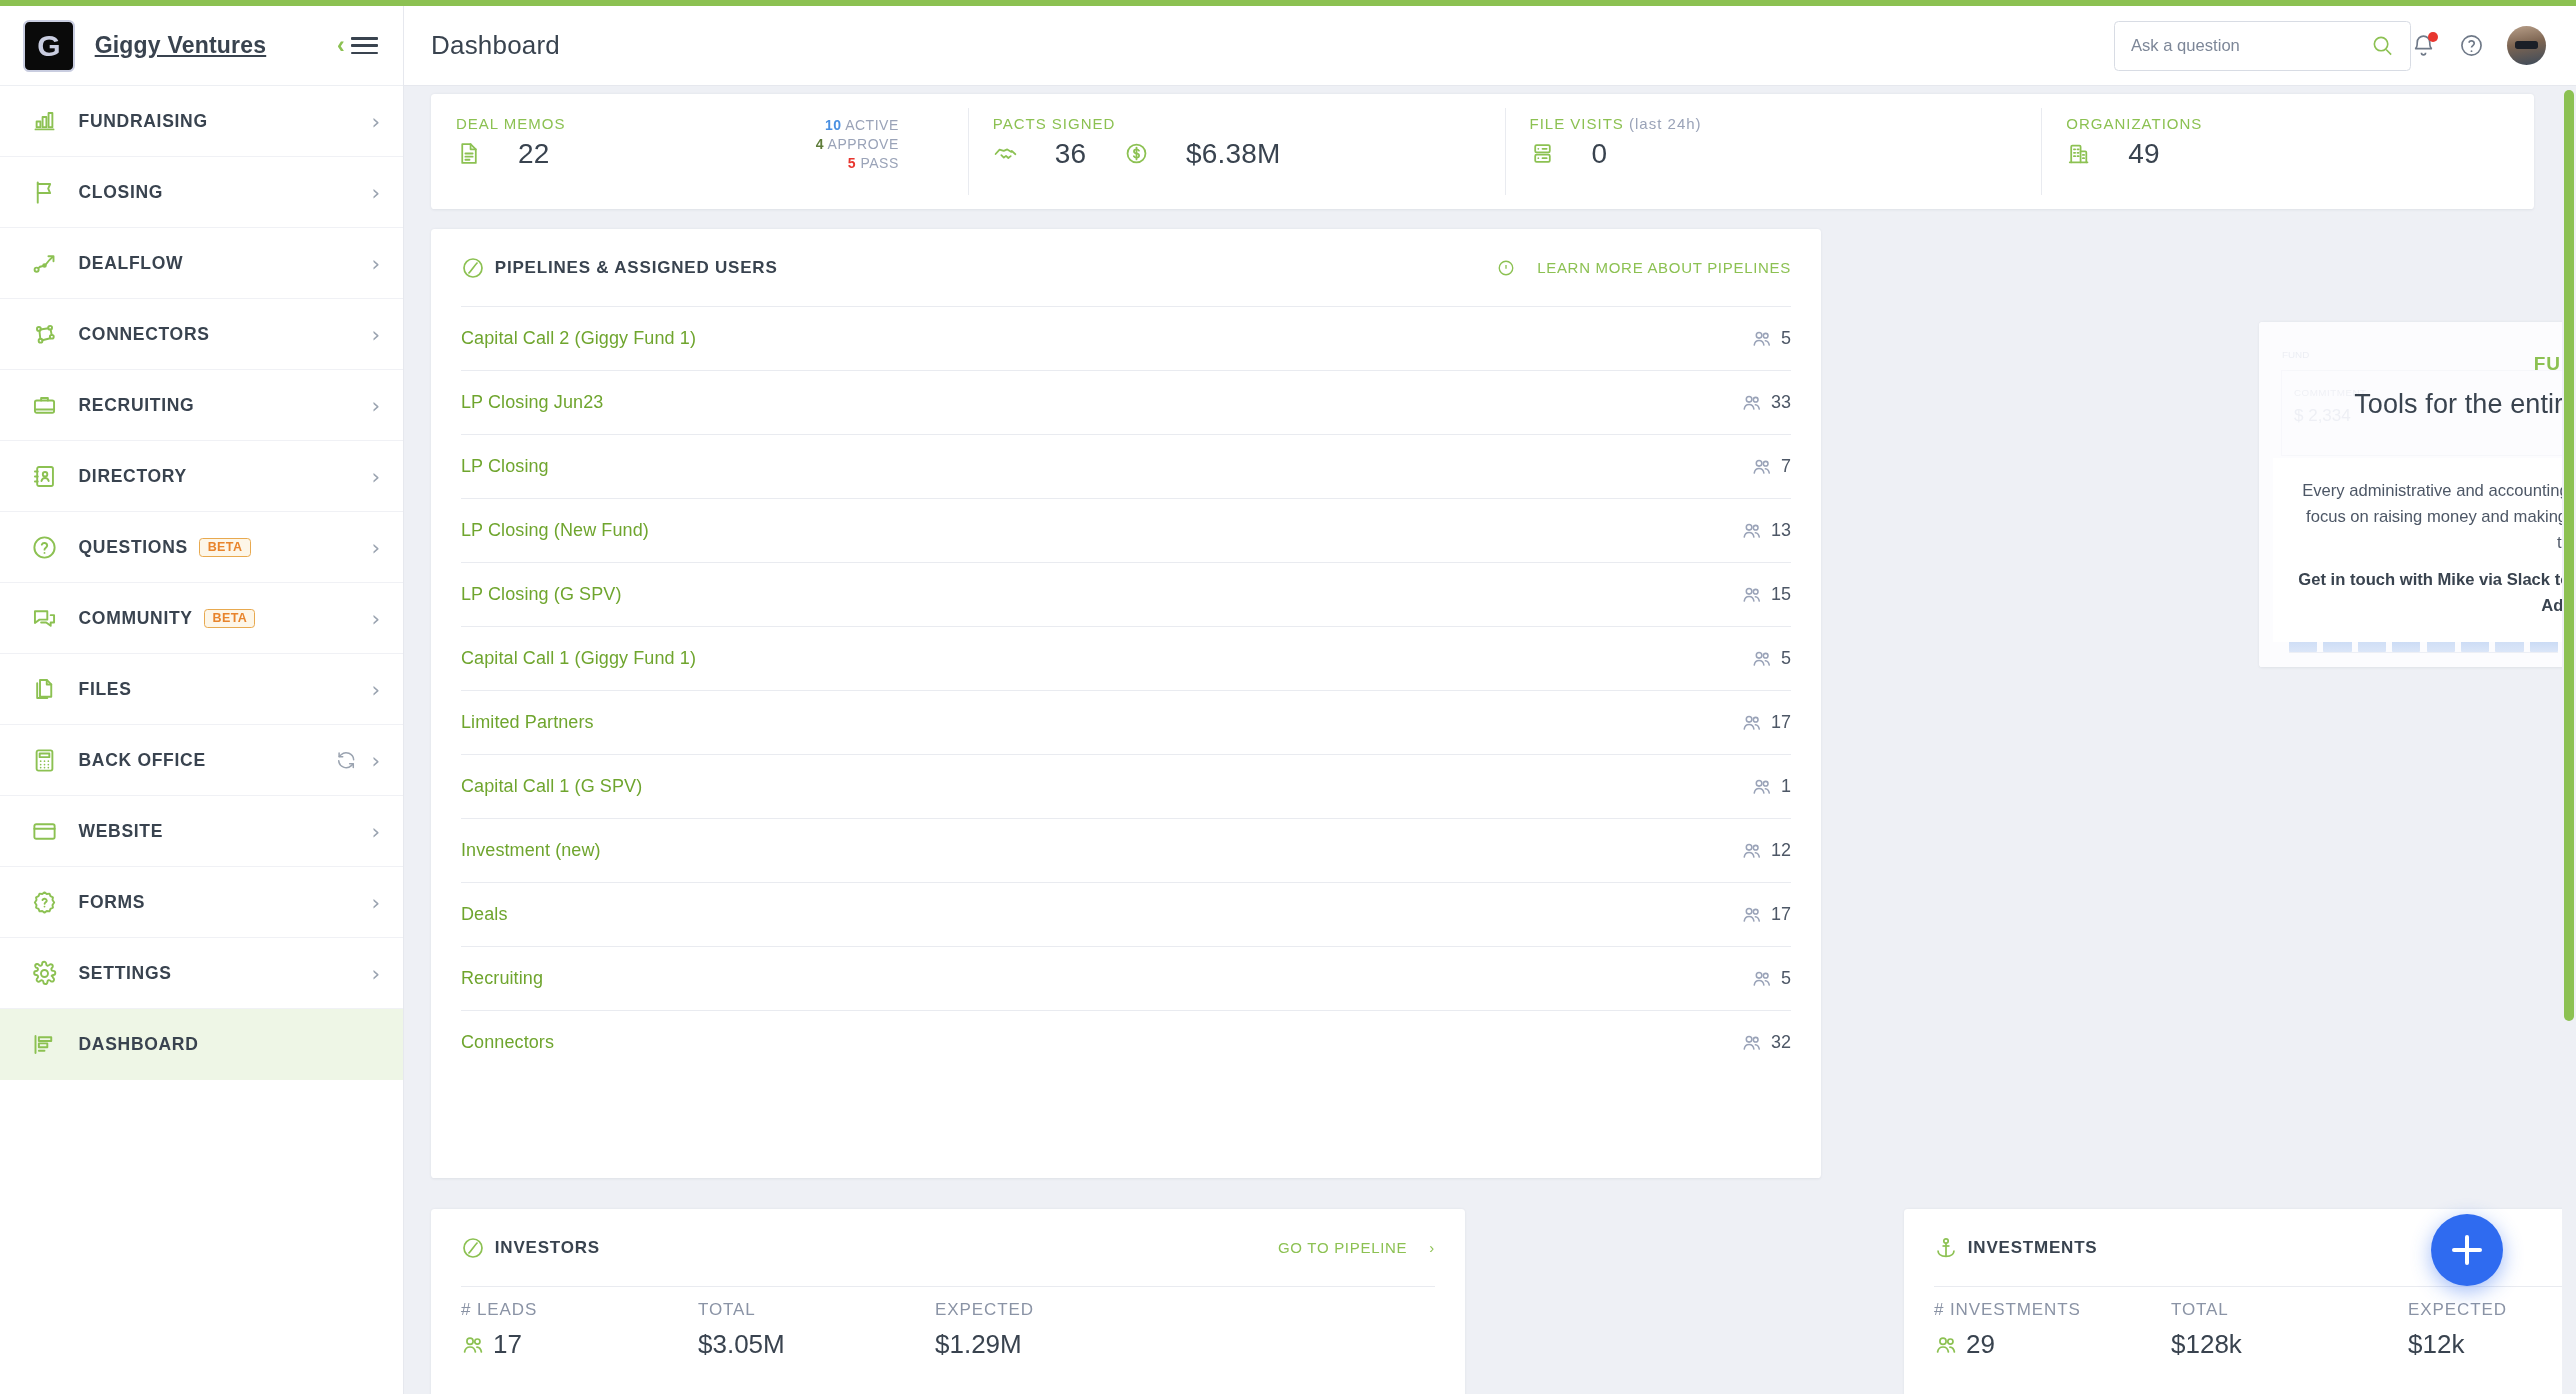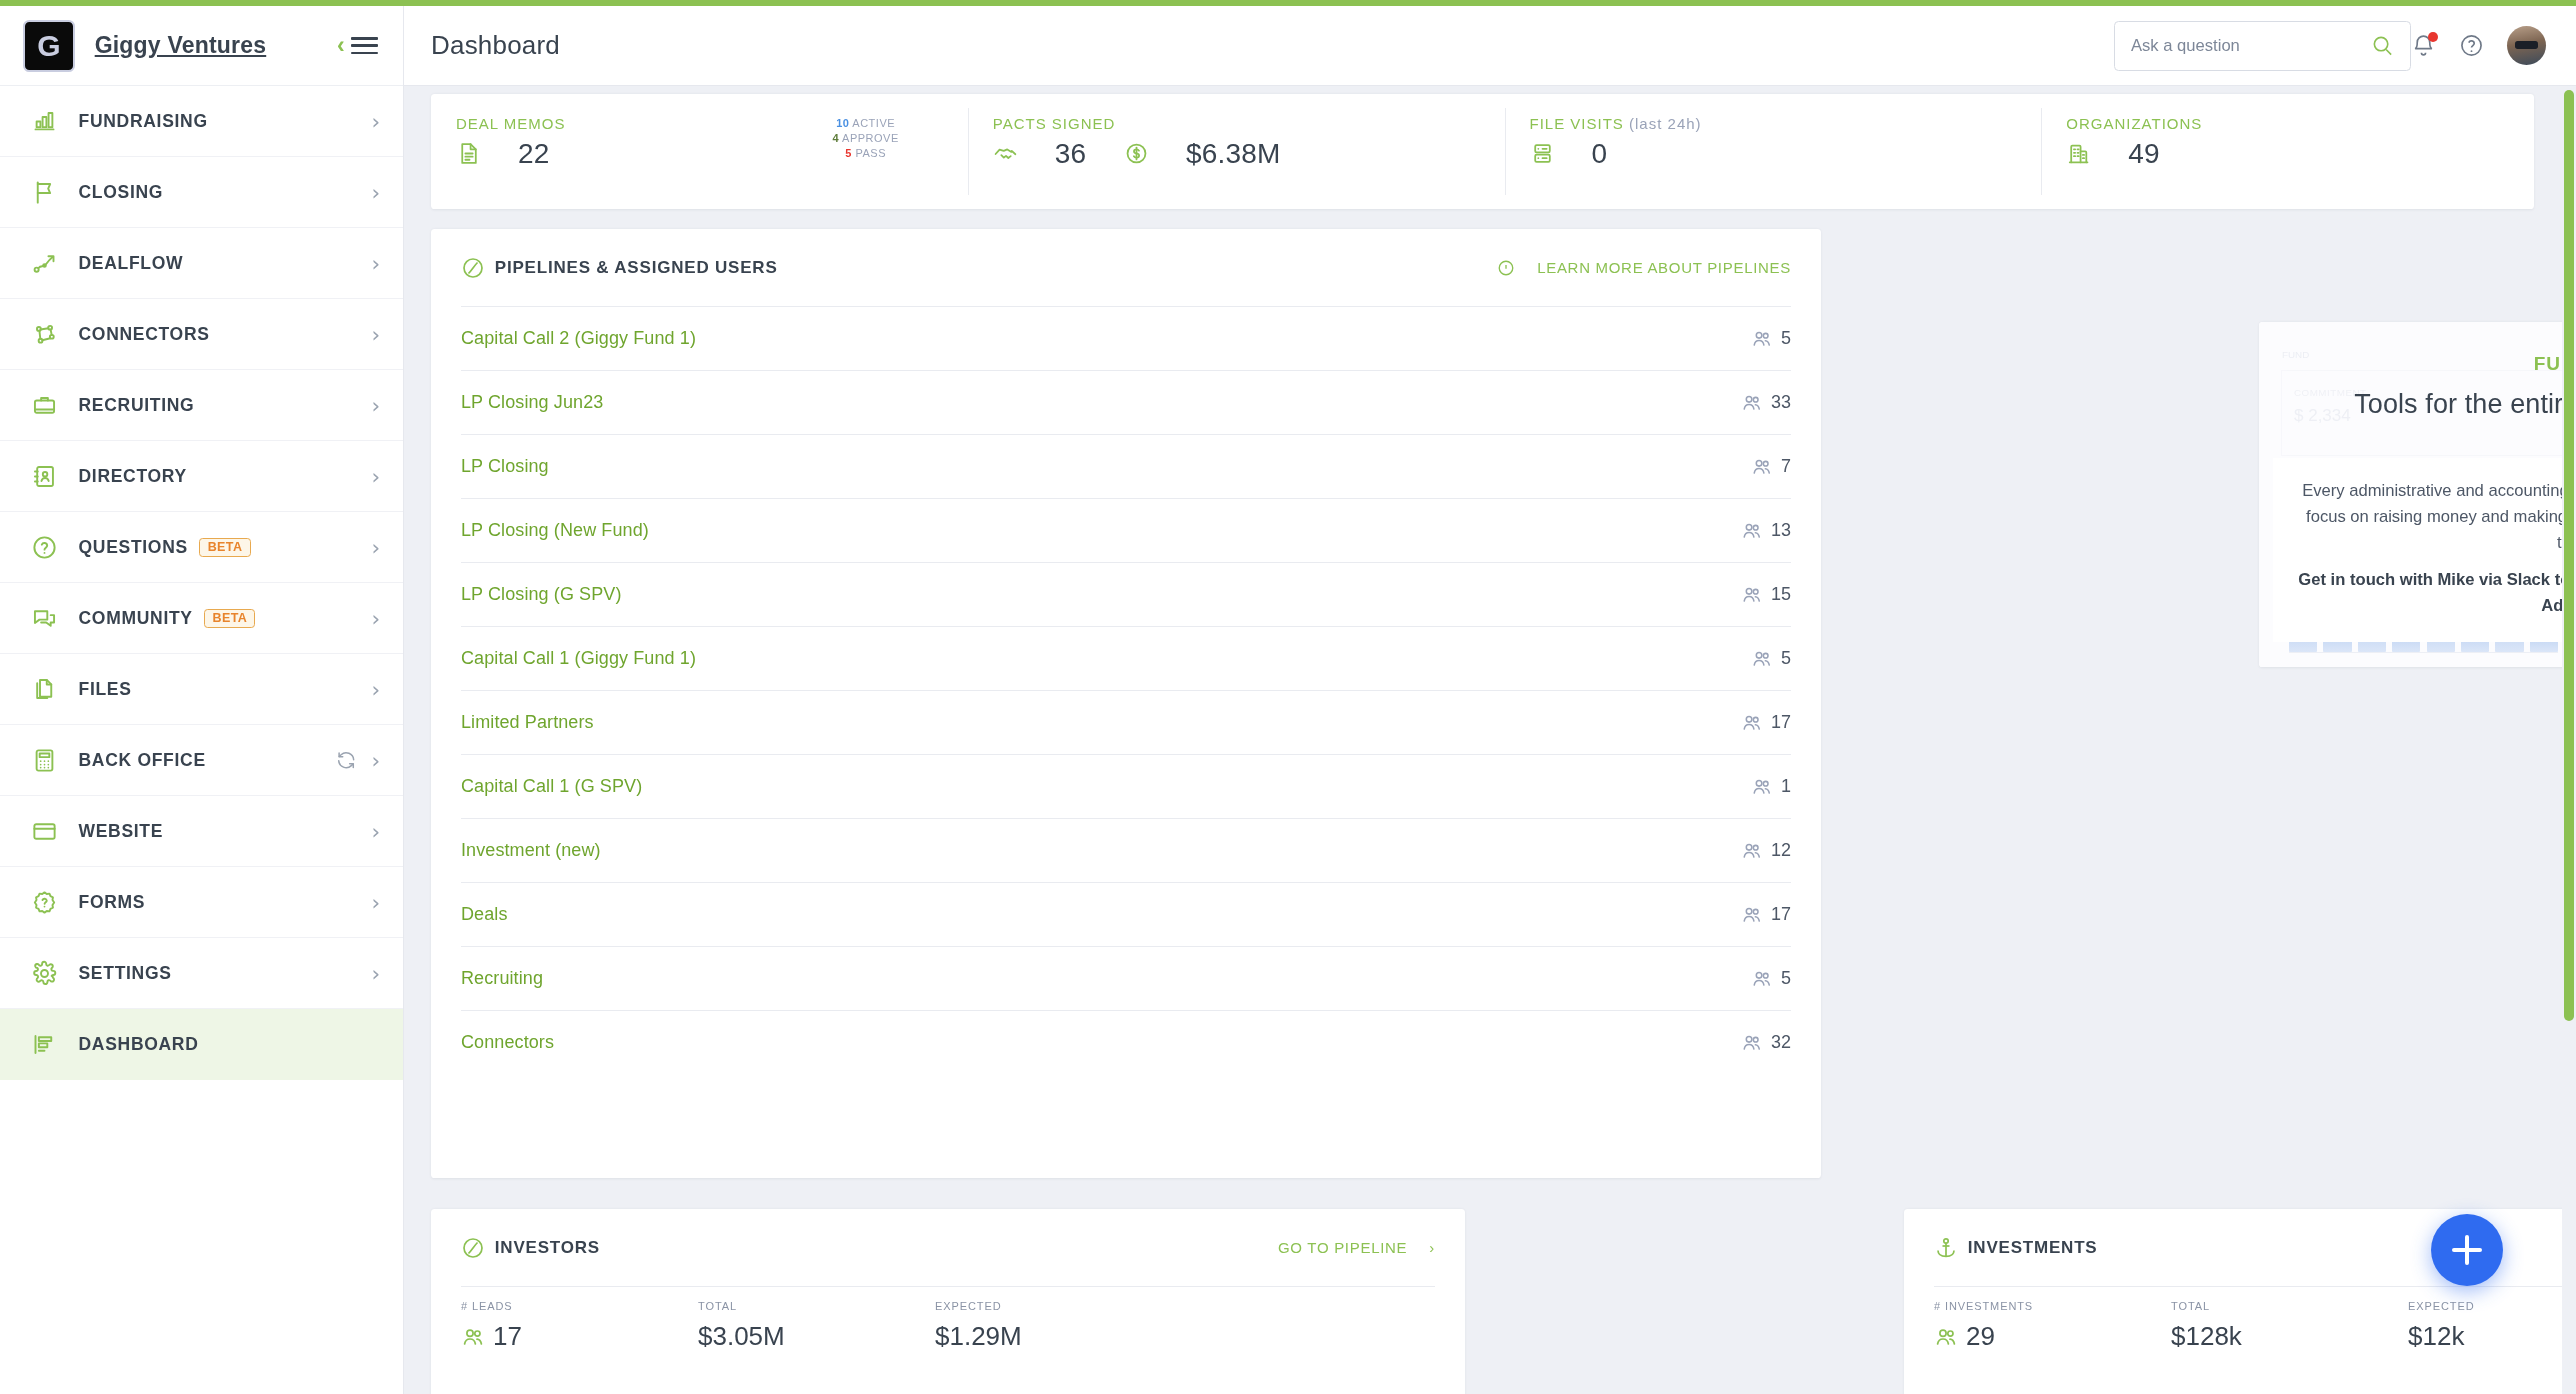--- a/index.html
+++ b/index.html
@@ -128,21 +128,21 @@
     content: ""; position: absolute; left: 0; top: 14.3px; bottom: 14.3px; width: 0.9px; background: #e9ebf0;
   }
   .stat-main { flex: 1; }
   .stat-label { font-size: 15px; color: #8cc152; letter-spacing: 1px; margin-bottom: 6.3px; }
   .stat-label .muted { color: #9aa3b8; }
   .stat-value-row { display: flex; align-items: center; gap: 9px; }
   .stat-icon { color: #8cc152; display: flex; align-items: center; }
   .stat-icon svg { width: 25px; height: 25px; display: block; }
   .stat-num { font-size: 28px; color: #39434f; letter-spacing: 0.2px; margin-left: 28px; }
   .stat-gap { width: 19.7px; }
-  .stat-side { text-align: center; font-size: 11px; line-height: 1.33; color: #9aa3b8; letter-spacing: 0.5px; padding-top: 1.8px; }
+  .stat-side { text-align: right; font-size: 14px; line-height: 1.33; color: #9aa3b8; letter-spacing: 0.5px; padding-top: 1.8px; }
   .stat-side b { font-weight: bold; }
 
   
   .pipelines {
     position: absolute; left: 27px; top: 143px; width: 1390px; height: 949px;
     padding: 0 30px;
   }
   .panel-head { height: 77px; display: flex; align-items: center; }
   .panel-title { display: flex; align-items: center; gap: 9.8px; }
   .panel-title .ic { color: #8cc152; display: flex; }
@@ -200,21 +200,21 @@
   }
   .promo-p { font-size: 16.6px; color: #4d5766; line-height: 1.58; }
   .promo-p.bold { font-weight: bold; color: #39434f; margin-top: 10.7px; }
 
   
   .halfcard { position: absolute; top: 1123px; height: 192px; padding: 0 30px; }
   .halfcard.left { left: 27px; width: 1034px; }
   .halfcard.right { left: 1500px; width: 1034px; }
   .kpi-row { display: flex; gap: 0; padding-top: 12.5px; border-top: 0.9px solid #e9ebf0; }
   .kpi { width: 237px; }
-  .kpi .k-lbl { font-size: 11px; color: #8a93a5; letter-spacing: 0.9px; margin-bottom: 9.8px; }
+  .kpi .k-lbl { font-size: 17px; color: #8a93a5; letter-spacing: 0.9px; margin-bottom: 9.8px; }
   .kpi .k-val { display: flex; align-items: center; gap: 8px; font-size: 26px; color: #39434f; }
   .kpi .k-val svg { width: 24px; height: 24px; display: block; color: #8cc152; }
 
   
   .fab {
     position: absolute; right: 59px; bottom: 109px; width: 72px; height: 72px;
     border-radius: 50%; background: #2f6bf0; box-shadow: 0 5.4px 19.7px rgba(47,107,240,.45);
     display: flex; align-items: center; justify-content: center; cursor: pointer;
   }
   .fab::before, .fab::after {

